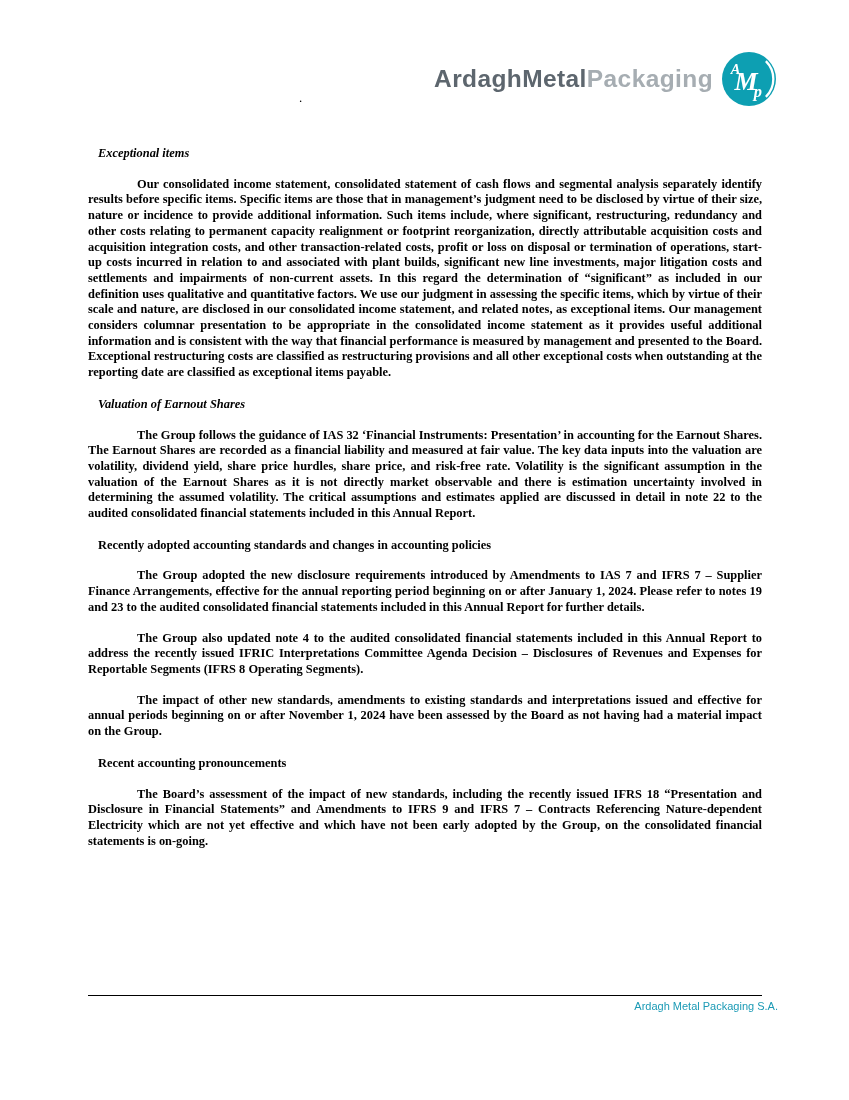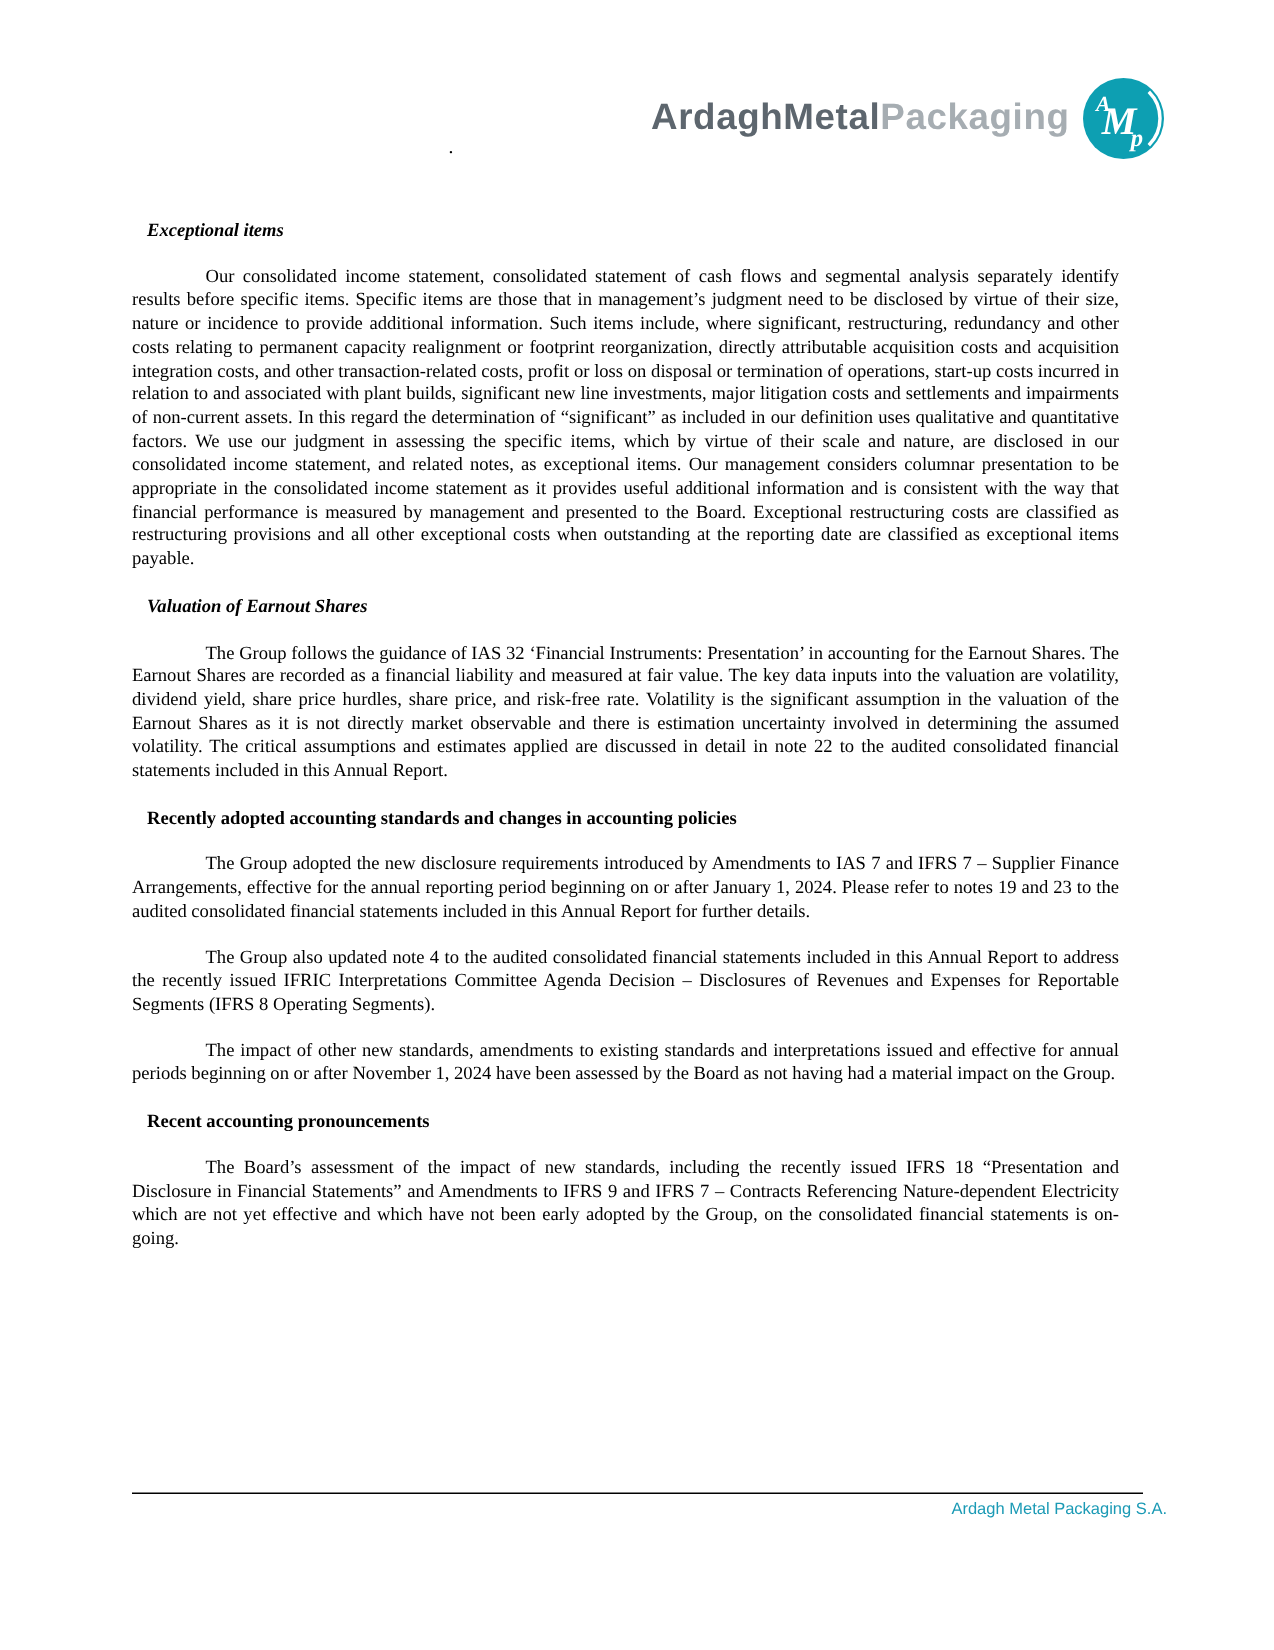--- a/index.html
+++ b/index.html
@@ -64,22 +64,23 @@
   .content h2 {
     font-size:12.4px;
     line-height:15.7px;
     font-weight:bold;
     margin:16px 0 15px 10px;
     text-align:left;
   }
   .content h2.italic { font-style:italic; }
   .content section:first-child h2 { margin-top:0; }
   .content p {
-    margin:0 16px 15px 0;
+    margin:0 0 15px 0;
     text-indent:49px;
+    font-weight:bold;
   }
 
   
   .footer-rule {
     position:absolute;
     left:88px;
     top:995px;
     width:674px;
     border-top:1.5px solid #000000;
   }

